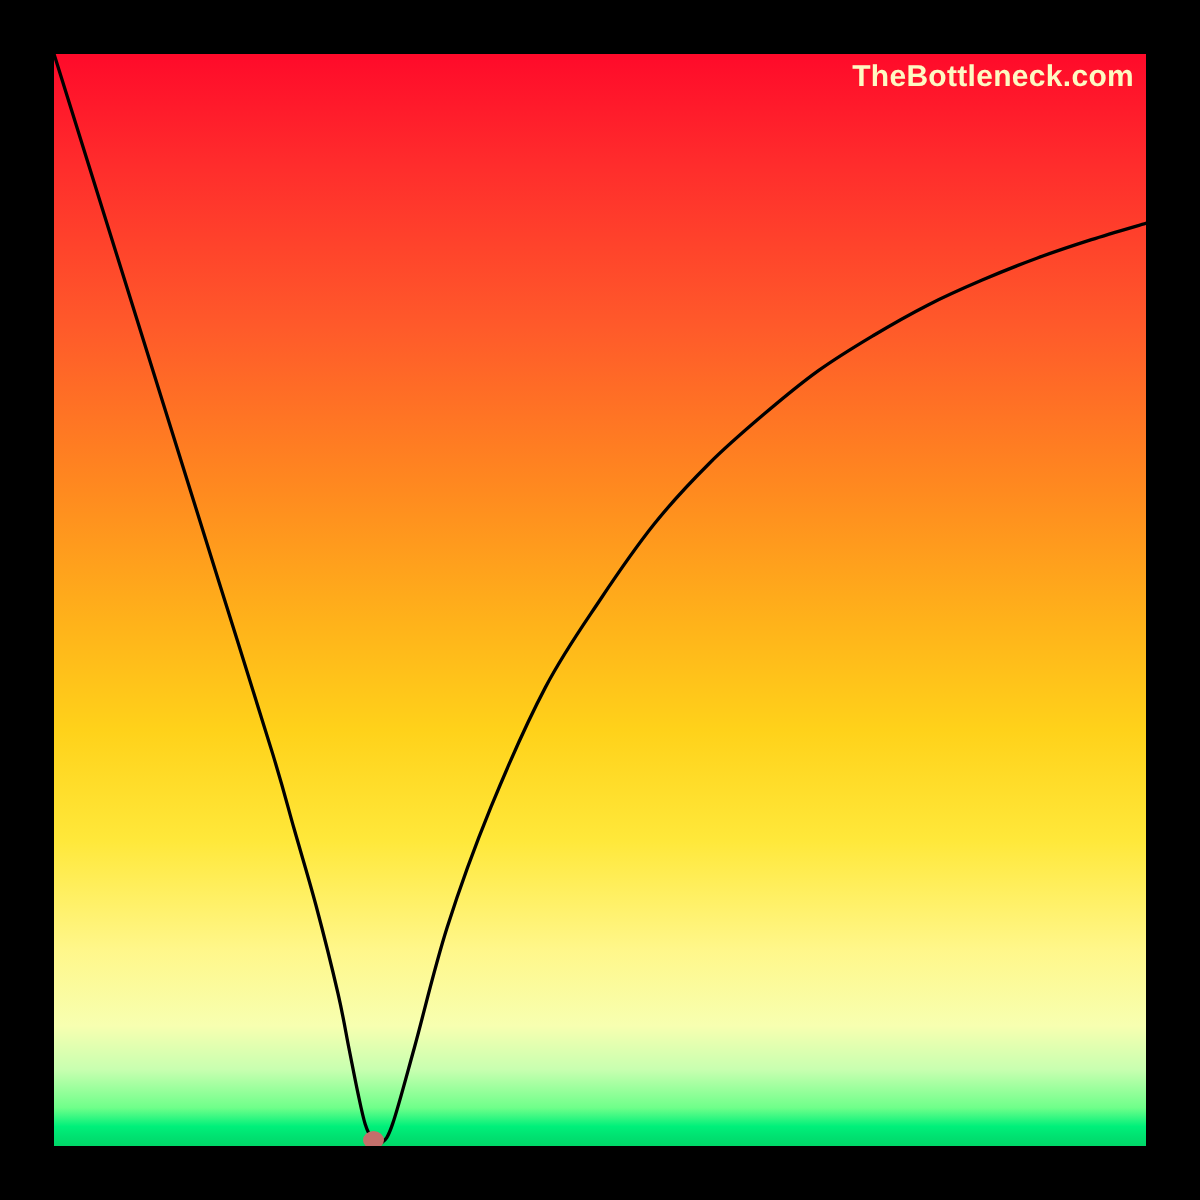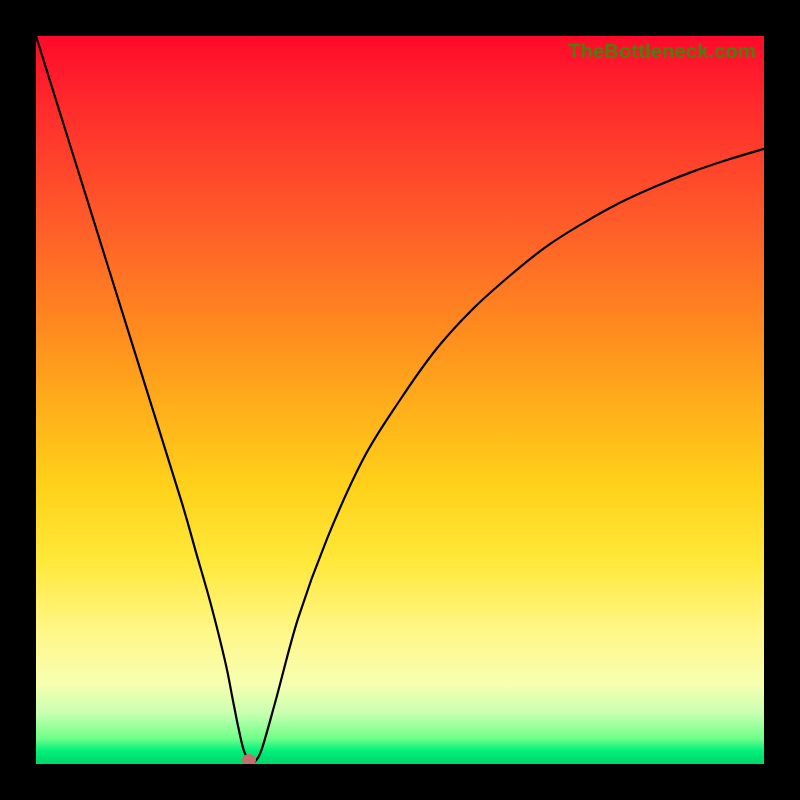--- a/index.html
+++ b/index.html
@@ -47,21 +47,21 @@
       #00e070 99.2%,
       #00d868 100%
     );
   }
   .watermark {
     position: absolute;
     top: 40px;
     right: 44px;
     font-size: 20px;
     font-weight: 600;
-    color: #4d7c0f;
+    color: #fef9c3;
     letter-spacing: 0.2px;
   }
   svg.curve {
     position: absolute;
     inset: 0;
     width: 100%;
     height: 100%;
   }
   .marker {
     position: absolute;

